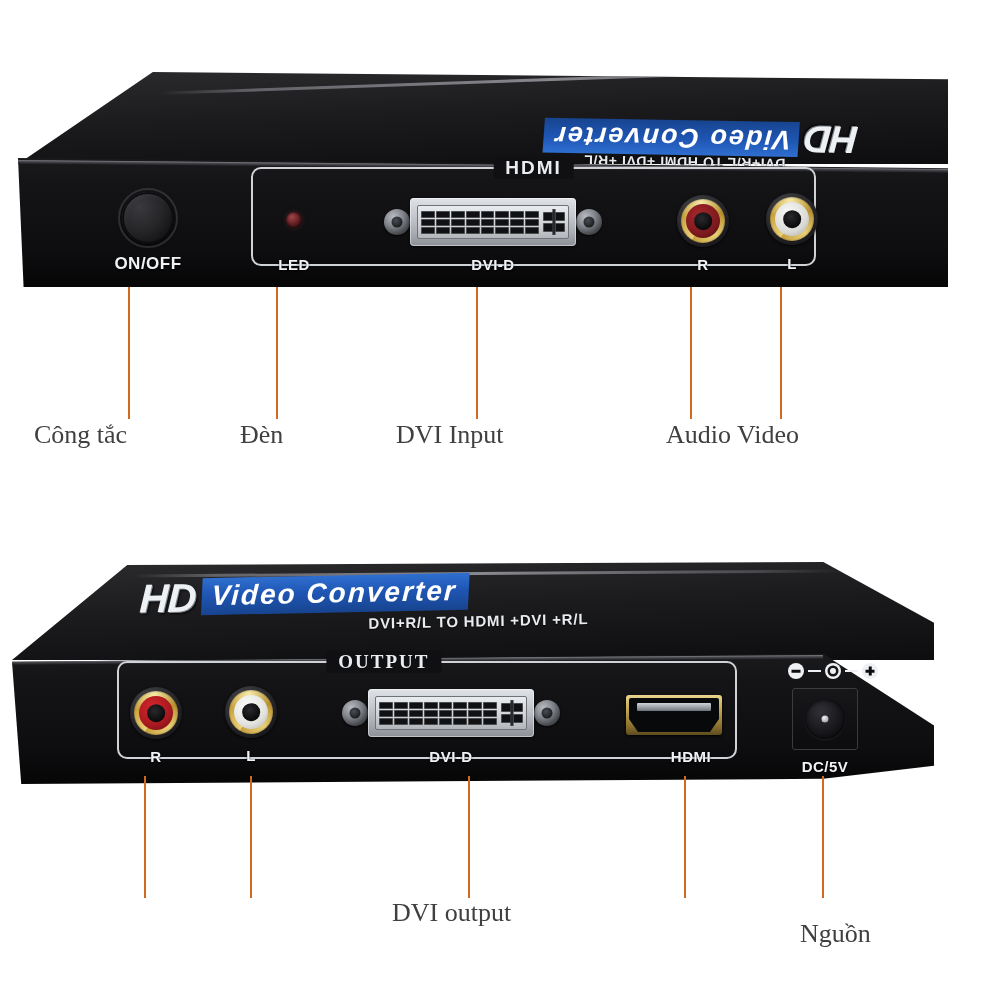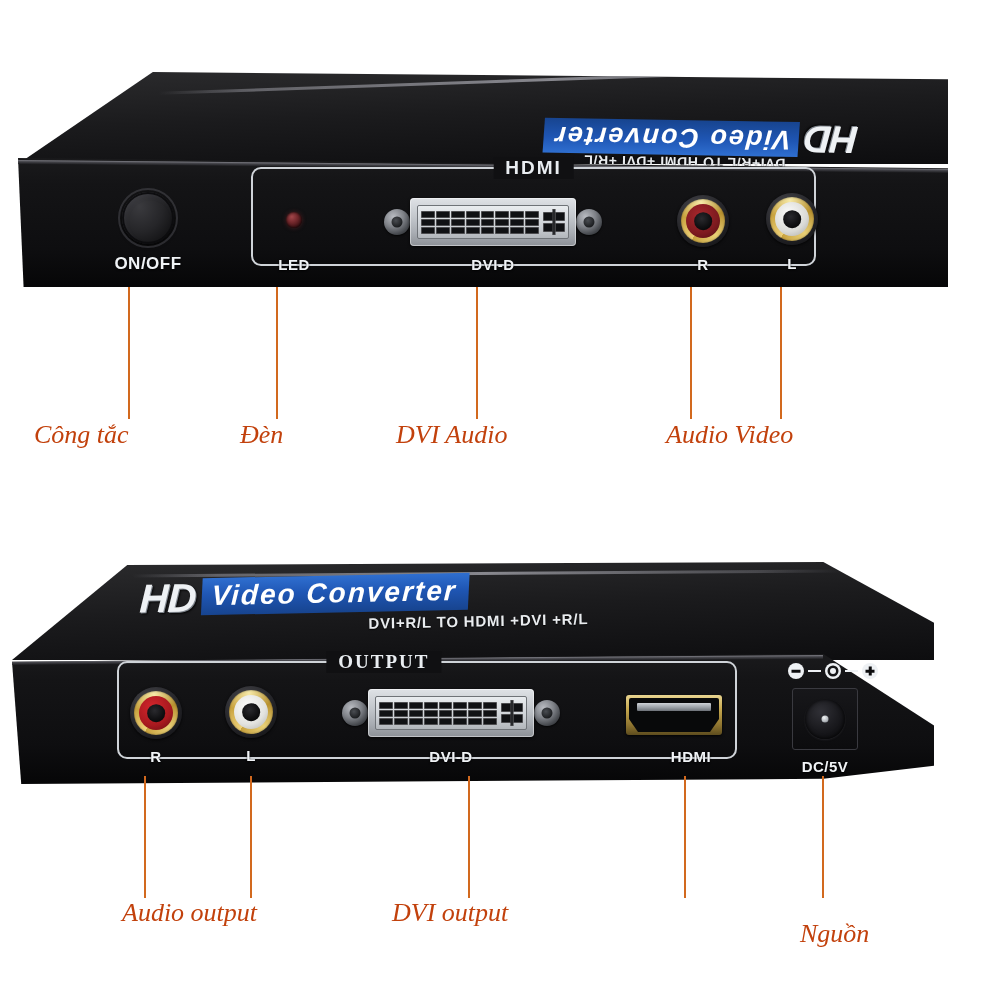--- a/index.html
+++ b/index.html
@@ -213,24 +213,24 @@
   .pol-sym.center::before { width: 6px; height: 6px; border-radius: 50%; background: #eef1f4; }
   .pol-bar { width: 13px; height: 2.5px; background: #eef1f4; }
 
   
   .leader {
     position: absolute; width: 2px;
     background: #d2691e;
   }
   .caption {
     position: absolute;
-    color: #c2410c;
+    color: #404040;
     font-family: "Liberation Serif", serif;
     font-size: 26px; font-weight: normal;
-    white-space: nowrap; line-height: 30px; font-style: italic;
+    white-space: nowrap; line-height: 30px;
   }
 </style>
 </head>
 <body>
 
 <div class="page">
 
   <div class="device" style="left:18px; top:72px; width:930px; height:215px;">
 
     <div class="lid" style="left:0; top:0; width:930px; height:92px;
@@ -321,21 +321,21 @@
   </div>
 
   <div class="leader" style="left:128px; top:287px; height:132px;"></div>
   <div class="leader" style="left:276px; top:287px; height:132px;"></div>
   <div class="leader" style="left:476px; top:287px; height:132px;"></div>
   <div class="leader" style="left:690px; top:287px; height:132px;"></div>
   <div class="leader" style="left:780px; top:287px; height:132px;"></div>
 
   <div class="caption" style="left:34px; top:420px;">Công tắc</div>
   <div class="caption" style="left:240px; top:420px;">Đèn</div>
-  <div class="caption" style="left:396px; top:420px;">DVI Audio</div>
+  <div class="caption" style="left:396px; top:420px;">DVI Input</div>
   <div class="caption" style="left:666px; top:420px;">Audio Video</div>
 
   <div class="device" style="left:12px; top:562px; width:922px; height:222px;">
 
     <div class="lid" style="left:0; top:0; width:922px; height:98px;
                 clip-path: polygon(12.5% 3%, 88% 0%, 100% 62%, 100% 100%, 0% 100%);">
       <div class="lid-sheen" style="top:10px; left:13%; right:10%; transform: rotate(-0.4deg);"></div>
     </div>
 
     <div class="brand" style="left:128px; top:10px; width:720px; height:62px; transform: rotate(-1.2deg);">
@@ -433,17 +433,16 @@
     </div>
     <div class="port-cap" style="left:773px; top:196px; width:80px;">DC/5V</div>
   </div>
 
   <div class="leader" style="left:144px; top:776px; height:122px;"></div>
   <div class="leader" style="left:250px; top:776px; height:122px;"></div>
   <div class="leader" style="left:468px; top:776px; height:122px;"></div>
   <div class="leader" style="left:684px; top:776px; height:122px;"></div>
   <div class="leader" style="left:822px; top:776px; height:122px;"></div>
 
-  <div class="caption" style="left:122px; top:898px;">Audio output</div>
   <div class="caption" style="left:392px; top:898px;">DVI output</div>
   <div class="caption" style="left:800px; top:898px;margin-top:21px;">Nguồn</div>
 
 </div>
 
 </body></html>

